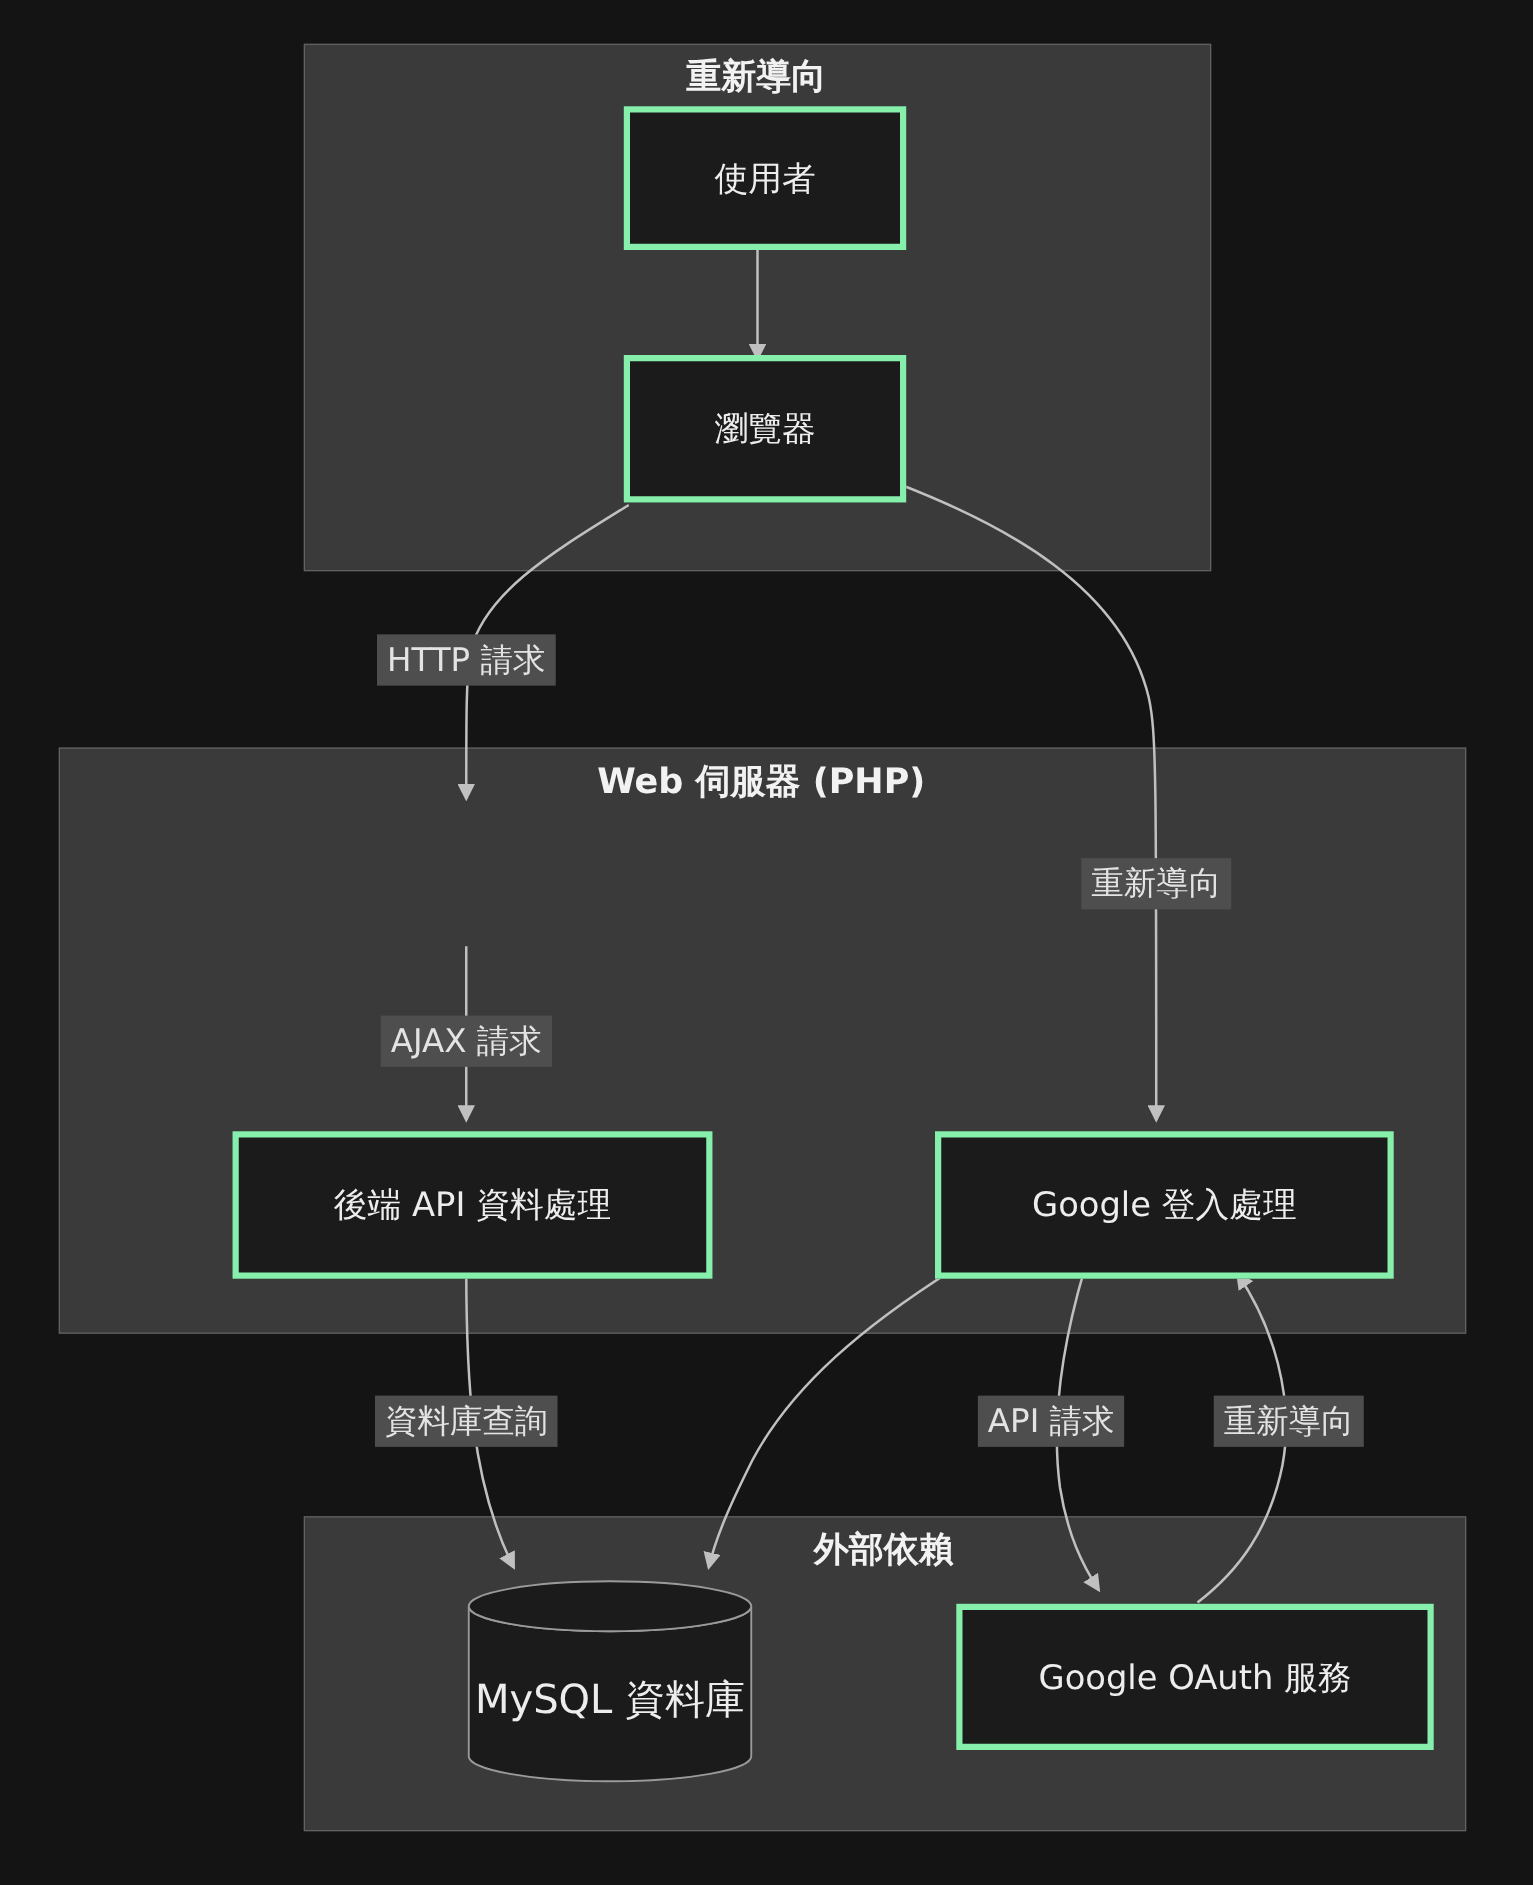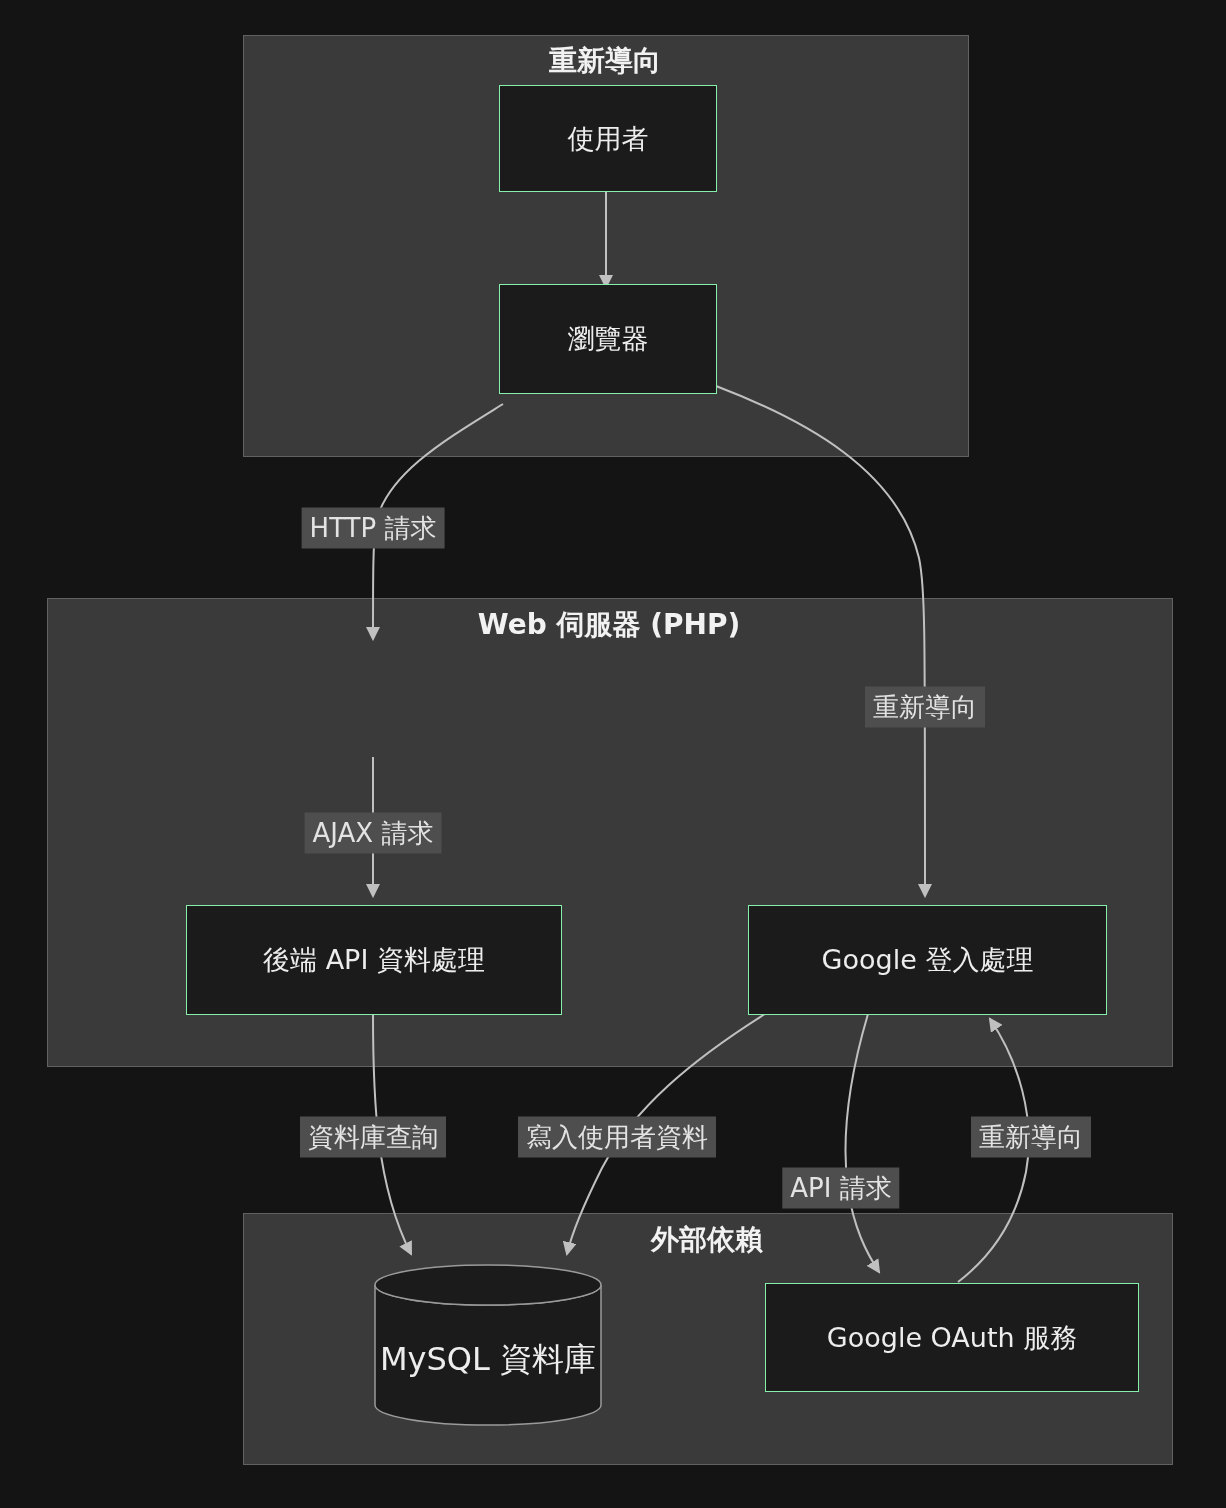--- a/index.html
+++ b/index.html
@@ -33,21 +33,21 @@
   #edge-layer {
     position: absolute;
     left: 0; top: 0;
     width: 1226px; height: 1508px;
     z-index: 2;
     pointer-events: none;
   }
   .node {
     position: absolute;
     background: #1b1b1b;
-    border: 1px solid #86efac;
+    border: 5px solid #86efac;
     color: #ededed;
     font-size: 27px;
     display: flex;
     align-items: center;
     justify-content: center;
     text-align: center;
     white-space: nowrap;
     z-index: 3;
   }
   .node-label-free {
@@ -142,17 +142,16 @@
   <div class="node-label-free" style="left:488px; top:1360px;">MySQL 資料庫</div>
 
   <div class="node" style="left:733px; top:1283px; width:372px; height:107px;margin-left:32px;">
     <span>Google OAuth 服務</span>
   </div>
 
   <div class="edge-label" style="left:373px; top:528px;">HTTP 請求</div>
   <div class="edge-label" style="left:925px; top:707px;">重新導向</div>
   <div class="edge-label" style="left:373px; top:833px;">AJAX 請求</div>
   <div class="edge-label" style="left:373px; top:1137px;">資料庫查詢</div>
-  <div class="edge-label" style="left:617px; top:1137px;">寫入使用者資料</div>
-  <div class="edge-label" style="left:841px; top:1188px;">API 請求</div>
+  <div class="edge-label" style="left:841px; top:1137px;">API 請求</div>
   <div class="edge-label" style="left:1031px; top:1137px;">重新導向</div>
 
 </div>
 
 </body></html>

